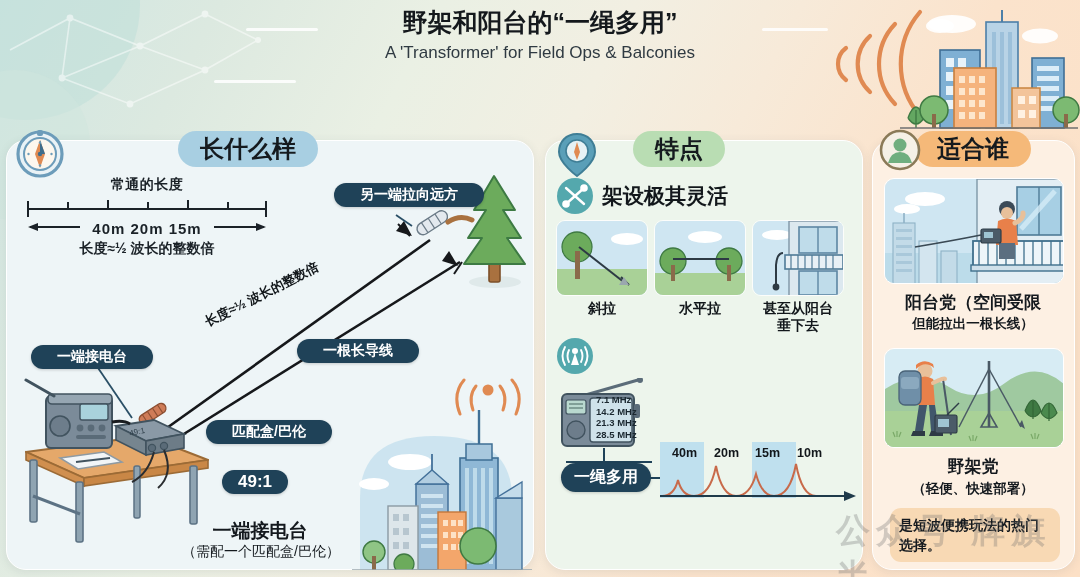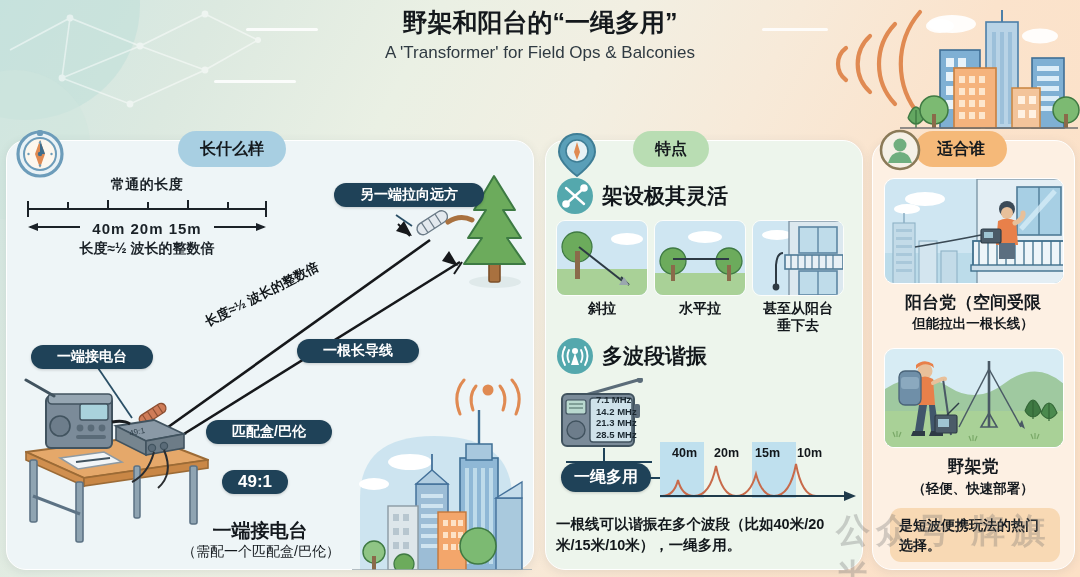--- a/index.html
+++ b/index.html
@@ -52,21 +52,21 @@
     border: 1.6px solid #ffffff;
     box-shadow: 0 2px 10px rgba(60,80,90,.10);
   }
   .panel-left  { left: 6px;   top: 140px; width: 528px; height: 430px; background: #eef5f7; }
   .panel-mid   { left: 545px; top: 140px; width: 318px; height: 430px; background: #edf5ec; }
   .panel-right { left: 872px; top: 140px; width: 203px; height: 430px; background: #fdf0e3; }
 
   .badge {
     position: absolute; z-index: 7;
     border-radius: 18px; height: 36px; line-height: 36px;
-    font-size: 16px; font-weight: bold; color: #151a1e;
+    font-size: 24px; font-weight: bold; color: #151a1e;
     text-align: center; padding: 0 22px; white-space: nowrap;
   }
   .badge-left  { background: #a8cfe2; left: 178px; top: 131px; }
   .badge-mid   { background: #b9ddb3; left: 633px; top: 131px; }
   .badge-right { background: #f5b979; left: 915px; top: 131px; }
 
   .badge-icon { position: absolute; z-index: 8; }
 
   
   .ruler-wrap { position: absolute; left: 22px; top: 176px; width: 250px; z-index: 5; }
@@ -553,21 +553,20 @@
     <circle cx="19" cy="19" r="18" fill="#54a8ad"></circle>
     <g stroke="#ffffff" stroke-width="1.9" fill="none" stroke-linecap="round">
       <path d="M9 10 q-5 9 0 18"></path>
         <path d="M29 10 q5 9 0 18"></path>
       <path d="M13 13 q-3 6 0 12"></path>
         <path d="M25 13 q3 6 0 12"></path>
     </g>
     <circle cx="19" cy="14" r="3" fill="#ffffff"></circle>
     <path d="M19 16 L15 28 L23 28 Z" fill="#ffffff"></path>
   </svg>
-  <div class="feat-head" style="left:602px;top:342px;">多波段谐振</div>
 
   <svg style="position:absolute;left:556px;top:378px;z-index:5;" width="98" height="72">
     <line x1="26" y1="18" x2="82" y2="2" stroke="#5b6c79" stroke-width="3" stroke-linecap="round"></line>
     <circle cx="84" cy="2" r="3" fill="#5b6c79"></circle>
     <rect x="6" y="16" width="72" height="52" rx="5" fill="#7b8b99" stroke="#41535f" stroke-width="2"></rect>
     <rect x="10" y="22" width="20" height="14" rx="2" fill="#b9d9cf" stroke="#41535f" stroke-width="1.2"></rect>
     <g stroke="#6e8d86" stroke-width="1.5">
         <line x1="13" y1="26" x2="27" y2="26"></line>
         <line x1="13" y1="30" x2="27" y2="30"></line>
       </g>
@@ -601,21 +600,20 @@
       <path d="M156 54 L180 54"></path>
     </g>
     <line x1="0" y1="54" x2="188" y2="54" stroke="#1f3a4a" stroke-width="2.2"></line>
     <path d="M196 54 L184 49 L184 59 Z" fill="#1f3a4a"></path>
   </svg>
   <div class="band-lab" style="left:672px;top:446px;">40m</div>
   <div class="band-lab" style="left:714px;top:446px;">20m</div>
   <div class="band-lab" style="left:755px;top:446px;">15m</div>
   <div class="band-lab" style="left:797px;top:446px;">10m</div>
 
-  <div class="body-text" style="left:556px;top:514px;width:296px;">一根线可以谐振在多个波段（比如40米/20米/15米/10米），一绳多用。</div>
 
   <div class="panel panel-right"></div>
   <div class="badge badge-right">适合谁</div>
 
   <svg class="badge-icon" style="left:879px;top:129px;" width="42" height="42">
     <circle cx="21" cy="21" r="19" fill="#f5f0e6" stroke="#8a7a58" stroke-width="2.6"></circle>
     <circle cx="21" cy="16" r="6.5" fill="#6fae7f"></circle>
     <path d="M9 34 q3 -11 12 -11 q9 0 12 11 Z" fill="#6fae7f"></path>
   </svg>
 

